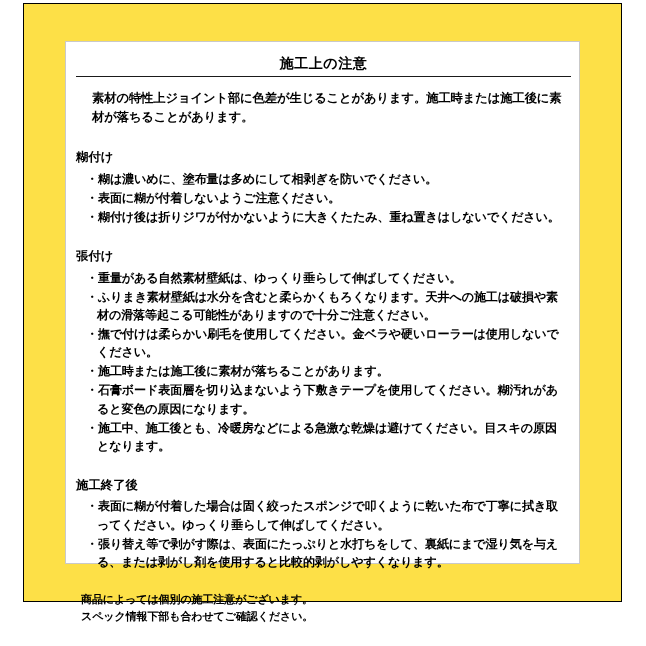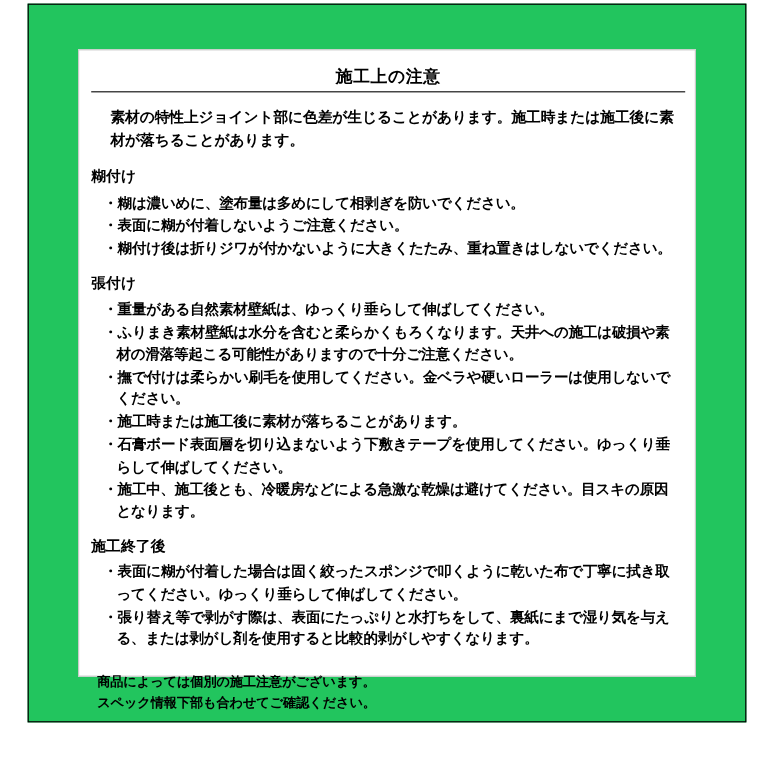--- a/index.html
+++ b/index.html
@@ -17,21 +17,21 @@
 
   
   .outer-frame {
     position: absolute;
     left: 23px;
     top: 3px;
     width: 599px;
     height: 599px;
     border: 1px solid #000000;
     box-sizing: border-box;
-    background: #22c55e;
+    background: #fde047;
   }
 
   
   .notice-panel {
     position: absolute;
     left: 41px;          
     top: 37px;           
     width: 515px;        
     height: 523px;       
     border: 1px solid #c9c9c9;
@@ -68,21 +68,21 @@
   .intro-paragraph {
     font-size: 12.3px;
     font-weight: bold;
     line-height: 1.55;
     margin: 12px 0 0 16px;
     text-align: left;
     letter-spacing: -0.1px;
   }
 
   .section {
-    margin-top: 11px;
+    margin-top: 21px;
   }
 
   .section-heading {
     font-size: 12.3px;
     font-weight: bold;
     line-height: 1.5;
     margin: 0 0 3px 0;
     letter-spacing: 0.1px;
   }
 
@@ -140,21 +140,21 @@
           </ul>
         </div>
 
         <div class="section">
           <div class="section-heading">張付け</div>
           <ul class="bullet-list">
             <li class="bullet-item">重量がある自然素材壁紙は、ゆっくり垂らして伸ばしてください。</li>
             <li class="bullet-item">ふりまき素材壁紙は水分を含むと柔らかくもろくなります。天井への施工は破損や素材の滑落等起こる可能性がありますので十分ご注意ください。</li>
             <li class="bullet-item">撫で付けは柔らかい刷毛を使用してください。金ベラや硬いローラーは使用しないでください。</li>
             <li class="bullet-item">施工時または施工後に素材が落ちることがあります。</li>
-            <li class="bullet-item">石膏ボード表面層を切り込まないよう下敷きテープを使用してください。ゆっくり垂らして伸ばしてください。</li>
+            <li class="bullet-item">石膏ボード表面層を切り込まないよう下敷きテープを使用してください。糊汚れがあると変色の原因になります。</li>
             <li class="bullet-item">施工中、施工後とも、冷暖房などによる急激な乾燥は避けてください。目スキの原因となります。</li>
           </ul>
         </div>
 
         <div class="section">
           <div class="section-heading">施工終了後</div>
           <ul class="bullet-list">
             <li class="bullet-item">表面に糊が付着した場合は固く絞ったスポンジで叩くように乾いた布で丁寧に拭き取ってください。ゆっくり垂らして伸ばしてください。</li>
             <li class="bullet-item">張り替え等で剥がす際は、表面にたっぷりと水打ちをして、裏紙にまで湿り気を与える、または剥がし剤を使用すると比較的剥がしやすくなります。</li>
           </ul>

